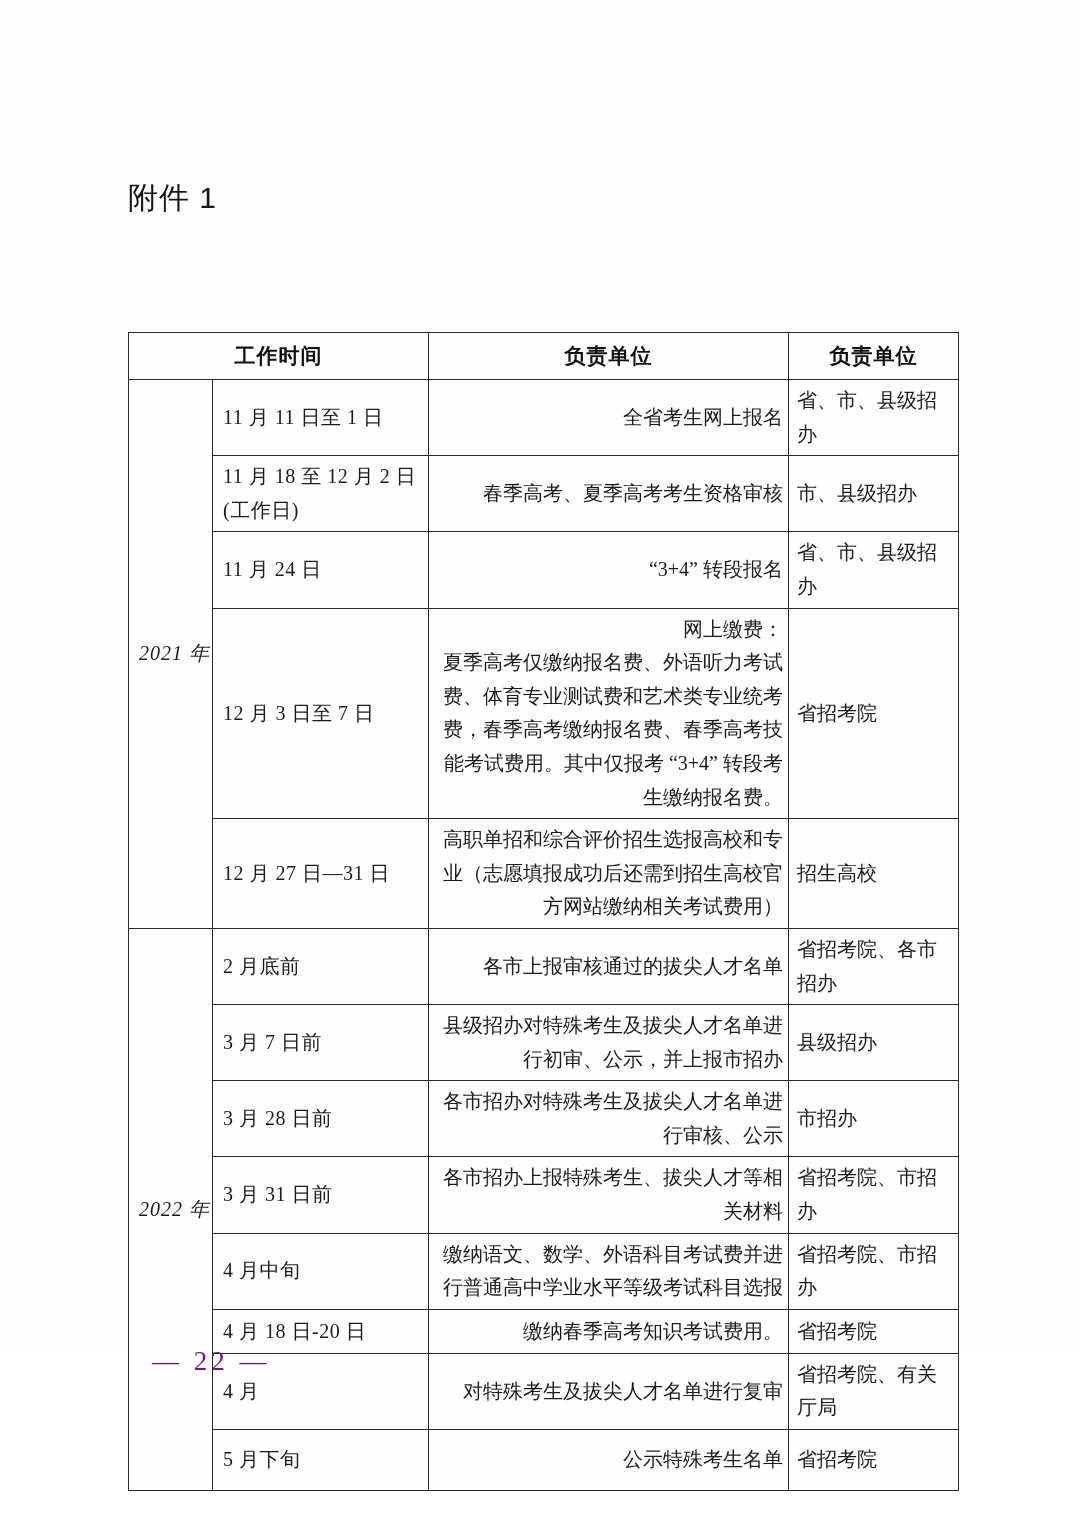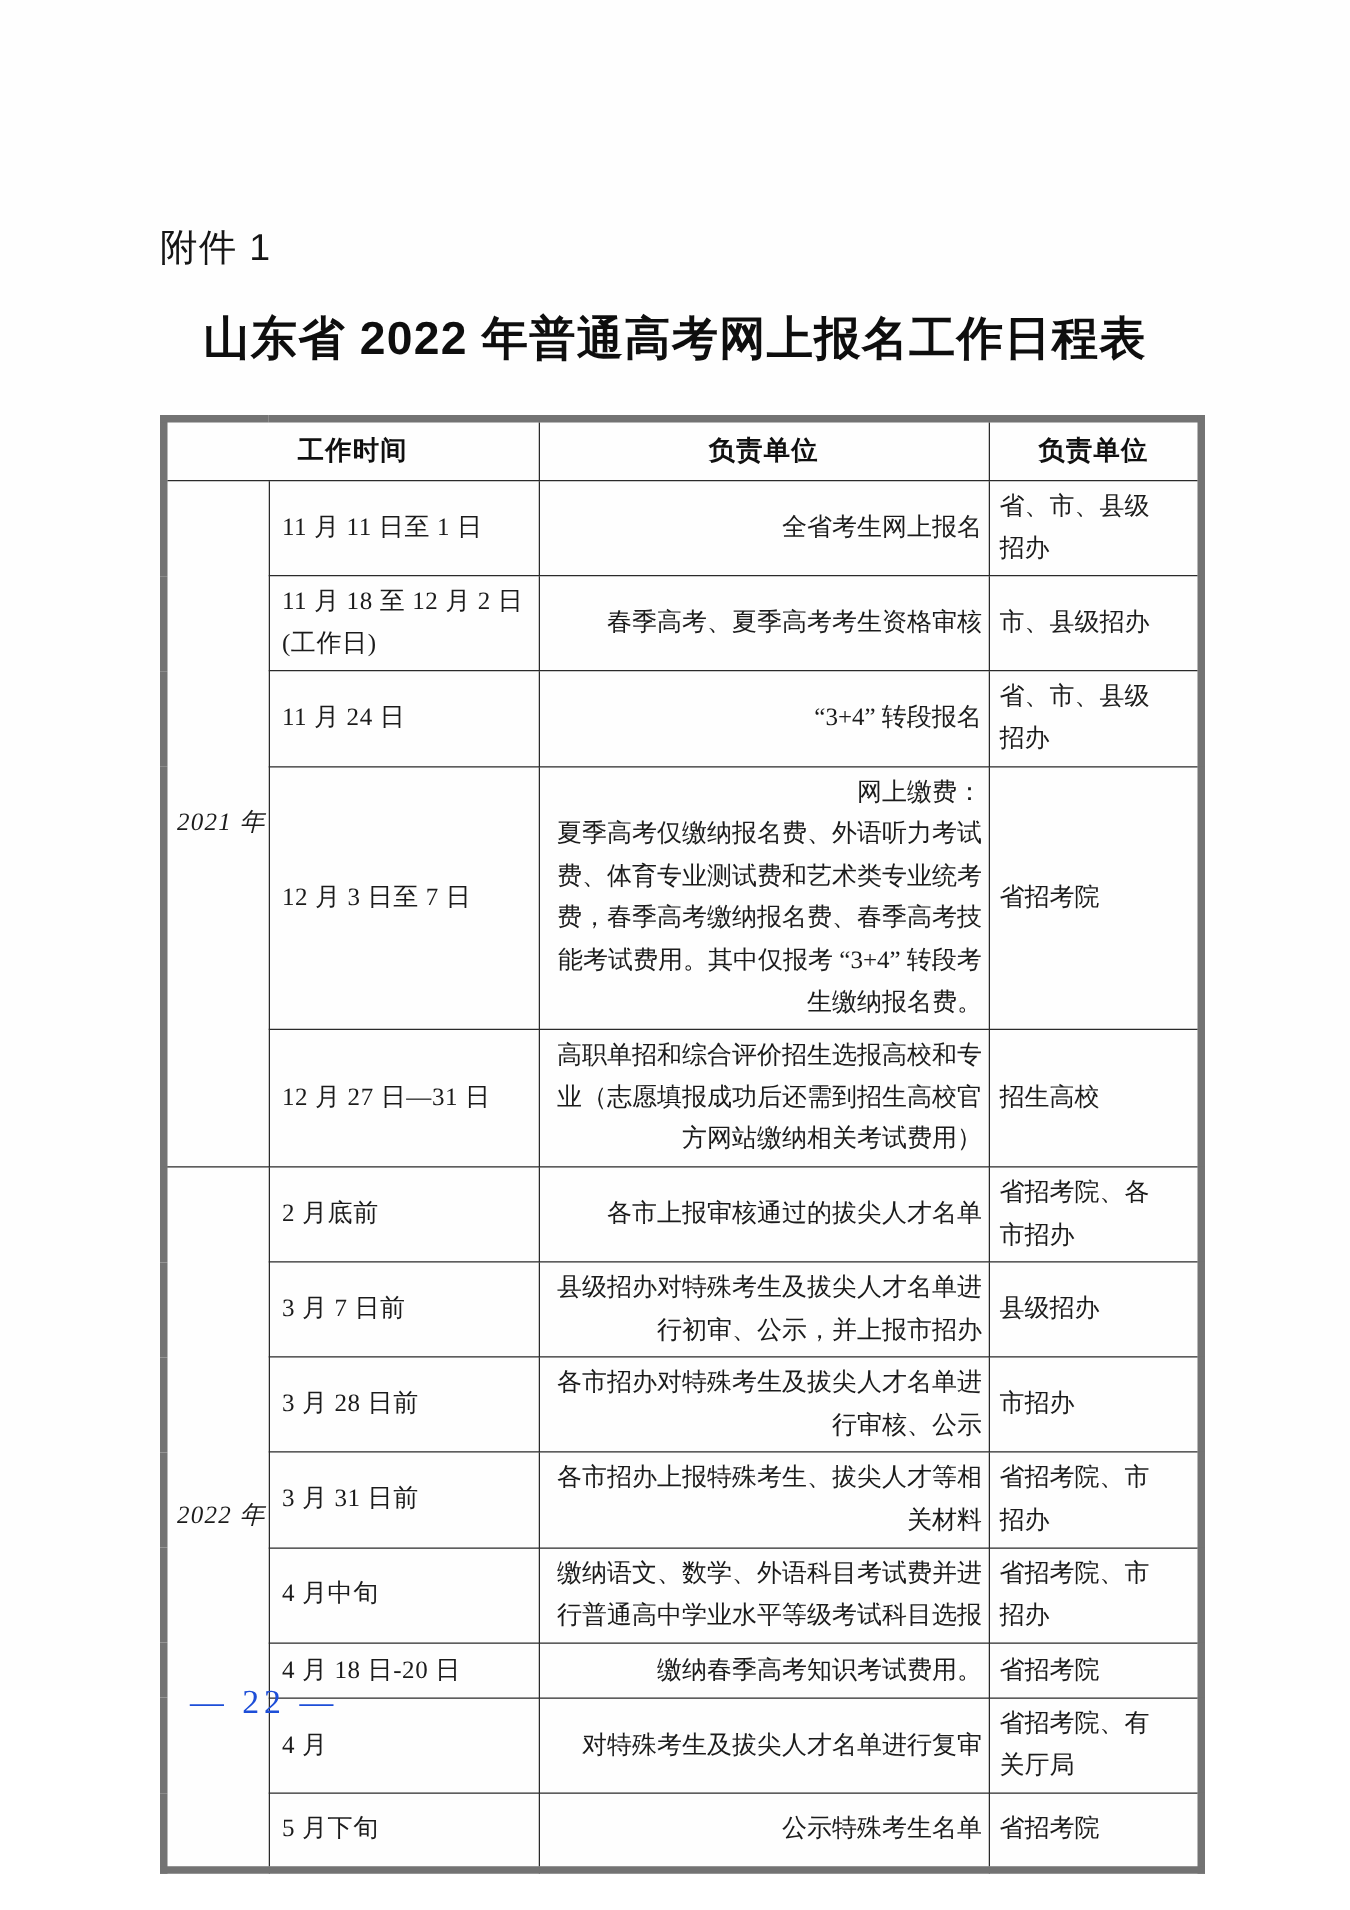--- a/index.html
+++ b/index.html
@@ -43,21 +43,21 @@
     color: #0e0e0e;
     white-space: nowrap;
   }
   table.schedule {
     position: absolute;
     left: 128px;
     top: 332px;
     width: 830px;
     border-collapse: collapse;
     table-layout: fixed;
-    border: 6px solid #737373;
+    border: 1px solid #737373;
     background: #fefefe;
   }
   table.schedule th,
   table.schedule td {
     border: 1.5px solid #2a2a2a;
     font-size: 20px;
     line-height: 1.68;
     vertical-align: middle;
     overflow: hidden;
   }
@@ -88,31 +88,30 @@
   }
   td.unit {
     padding: 4px 20px 4px 8px;
   }
   .page-number {
     position: absolute;
     left: 152px;
     top: 1346px;
     font-size: 27px;
     letter-spacing: 4px;
-    color: #1d4ed8;
+    color: #701a75;
   }
 </style>
 </head>
 <body>
 
 <div class="page">
 
   <div class="attachment">附件 1</div>
 
-  <div class="doc-title">山东省 2022 年普通高考网上报名工作日程表</div>
 
   <table class="schedule">
     <colgroup>
       <col style="width:84px">
       <col style="width:216px">
       <col style="width:360px">
       <col style="width:170px">
     </colgroup>
     <thead>
       <tr style="height:44px">

